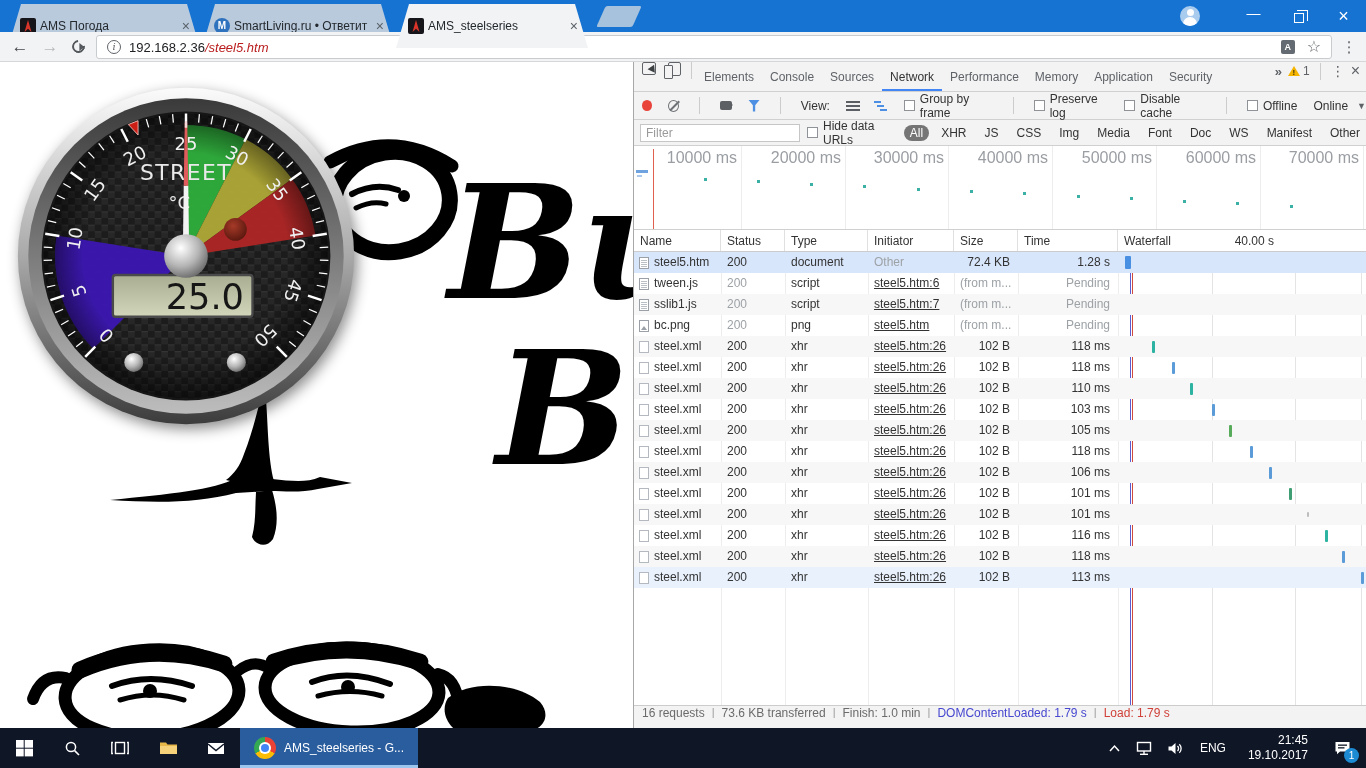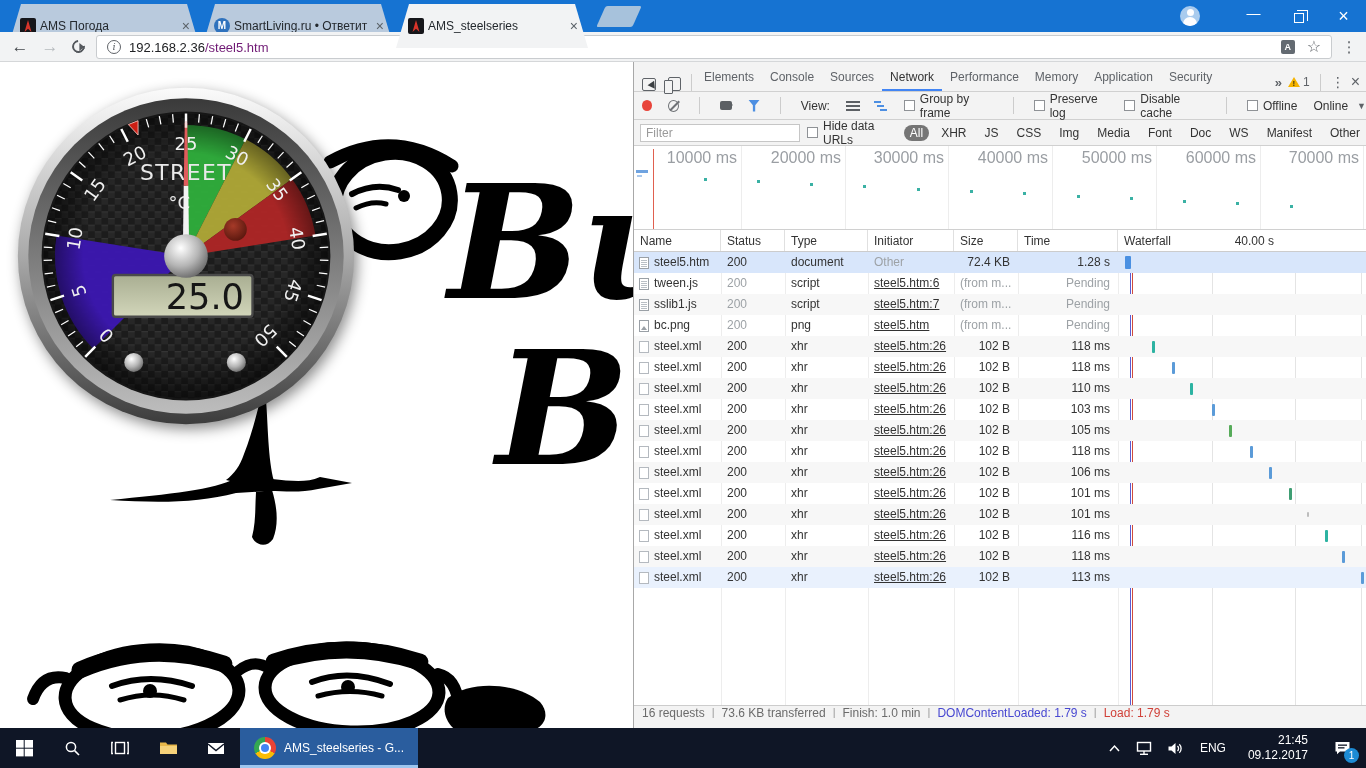--- a/index.html
+++ b/index.html
@@ -37,35 +37,35 @@
   .toolbar{position:absolute;top:32px;left:0;right:0;height:30px;background:#f2f3f4;border-bottom:1px solid #d5d7d9;}
   .nav-ic{position:absolute;top:0;height:30px;display:flex;align-items:center;justify-content:center;width:28px;font-size:17px;color:#45494d;}
   .nav-back{left:6px;}
   .nav-fwd{left:36px;color:#b6babd;}
   .reload{position:absolute;left:72px;top:8px;width:13px;height:13px;border:2px solid #55595e;border-radius:50%;border-top-color:transparent;transform:rotate(40deg);}
   .reload::after{content:"";position:absolute;right:-4px;top:-3px;border:4px solid transparent;border-bottom:5px solid #55595e;transform:rotate(50deg);}
   .omnibox{position:absolute;left:96px;right:34px;top:3px;height:24px;background:#fff;border:1px solid #c9cccf;border-radius:3px;display:flex;align-items:center;padding:0 6px;}
   .info-ic{width:14px;height:14px;border:1.4px solid #5f6368;border-radius:50%;color:#5f6368;
       font-family:"DejaVu Serif",serif;font-style:italic;font-size:10px;line-height:11px;text-align:center;margin:0 8px 0 4px;}
   .url{font-size:13px;color:#202124;white-space:nowrap;}
-  .url .path{color:#701a75;}
+  .url .path{color:#b91c1c;font-style:italic;}
   .omni-right{margin-left:auto;display:flex;align-items:center;gap:12px;padding-right:4px;}
   .translate-ic{width:14px;height:14px;background:#636a71;border-radius:2px;color:#fff;font-size:9px;font-weight:bold;text-align:center;line-height:14px;}
   .star-ic{font-size:16px;color:#5f6368;line-height:16px;}
   .kebab{position:absolute;right:4px;top:0;height:30px;width:26px;display:flex;align-items:center;justify-content:center;color:#5f6368;font-size:15px;letter-spacing:0;}
 
   
   .page{position:absolute;top:62px;left:0;width:633px;height:666px;background:#fff;overflow:hidden;}
   .art{position:absolute;left:0;top:0;}
   .gauge-wrap{position:absolute;left:15px;top:23px;width:342px;height:342px;filter:drop-shadow(3px 5px 7px rgba(0,0,0,.45));}
 
   
   .devtools{position:absolute;top:62px;left:633px;width:733px;height:666px;background:#f3f3f3;
      border-left:1px solid #a8a8a8;font-size:12px;color:#333;}
-  .dt-tabbar{height:30px;display:flex;align-items:flex-end;border-bottom:1px solid #d0d0d0;padding-left:4px;}
+  .dt-tabbar{height:30px;display:flex;align-items:flex-start;border-bottom:1px solid #d0d0d0;padding-left:4px;}
   .ic-inspect{width:14px;height:13px;border:1.4px solid #5f6368;border-radius:2px;position:relative;margin:0 6px 0 4px;}
   .ic-inspect::after{content:"";position:absolute;right:-3px;bottom:-3px;border:4px solid transparent;border-top:7px solid #3c4043;transform:rotate(-35deg);}
   .ic-device{width:13px;height:14px;border:1.4px solid #5f6368;border-radius:2px;position:relative;margin:0 6px;}
   .ic-device::before{content:"";position:absolute;left:-5px;top:2px;width:7px;height:12px;background:#f3f3f3;border:1.4px solid #5f6368;border-radius:1px;}
   .dt-sep{width:1px;height:17px;background:#ccc;margin:0 4px;}
   .dt-tab{height:100%;display:flex;align-items:center;padding:0 8px;color:#5f6368;white-space:nowrap;}
   .dt-tab.active{color:#333;box-shadow:inset 0 -2px 0 #4285f4;}
   .dt-tabbar-right{margin-left:auto;display:flex;align-items:center;gap:6px;padding-right:6px;}
   .chev{color:#5f6368;font-size:13px;font-weight:bold;}
   .warn{display:flex;align-items:center;gap:3px;color:#5f6368;}
@@ -792,21 +792,21 @@
       <div class="tray-ic">
         <svg width="16" height="15" viewBox="0 0 16 15">
           <path d="M1.5,5.5 H4.5 L8.5,2 V13 L4.5,9.5 H1.5 Z" fill="#fff"></path>
           <path d="M10.5,5 A3.4,3.4 0 0 1 10.5,10" fill="none" stroke="#fff" stroke-width="1.3"></path>
           <path d="M12.3,3.2 A6,6 0 0 1 12.3,11.8" fill="none" stroke="#fff" stroke-width="1.3"></path>
         </svg>
       </div>
       <div class="tray-lang">ENG</div>
       <div class="clock">
         <div>21:45</div>
-        <div>09.12.2017</div>
+        <div>19.10.2017</div>
       </div>
       <div class="action-wrap">
         <svg width="17" height="16" viewBox="0 0 17 16">
           <path d="M1.5,2 H15.5 V11.5 H6 L3,14.3 V11.5 H1.5 Z" fill="#fff"></path>
           <rect x="4" y="4.5" width="9" height="1.3" fill="#0f1626"></rect>
           <rect x="4" y="7.2" width="6.5" height="1.3" fill="#0f1626"></rect>
         </svg>
         <span class="badge">1</span>
       </div>
     </div>

